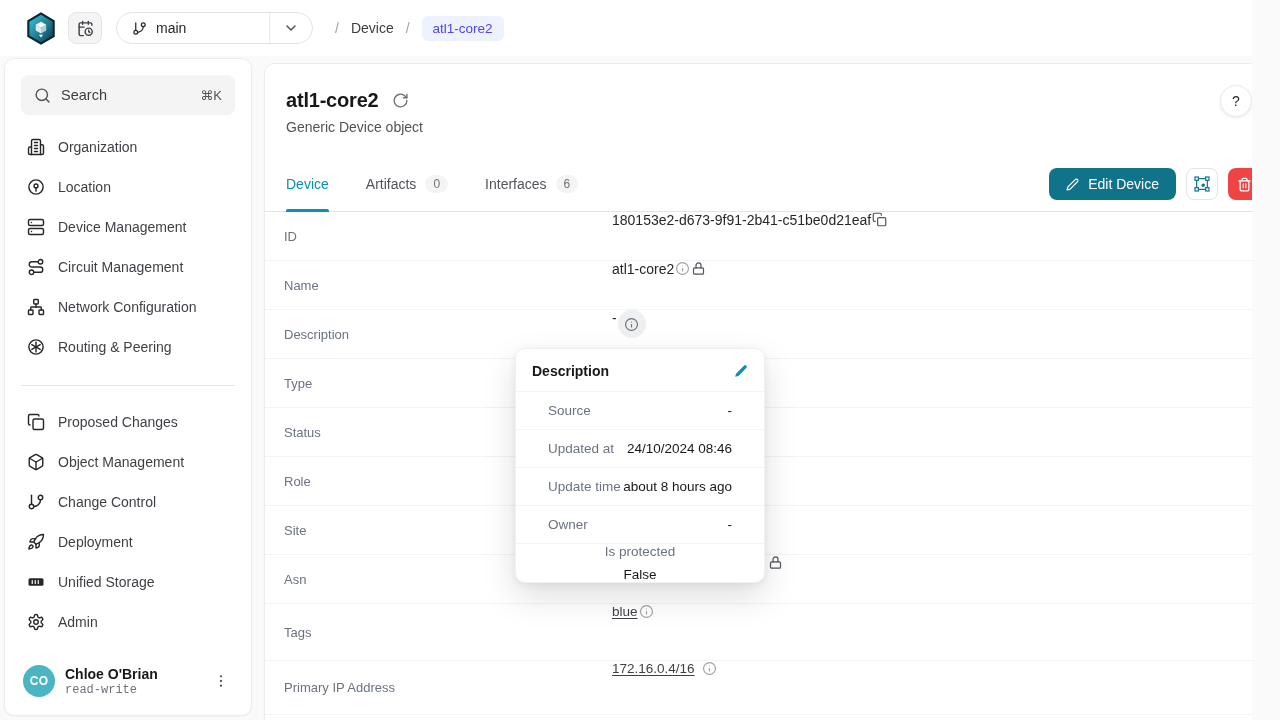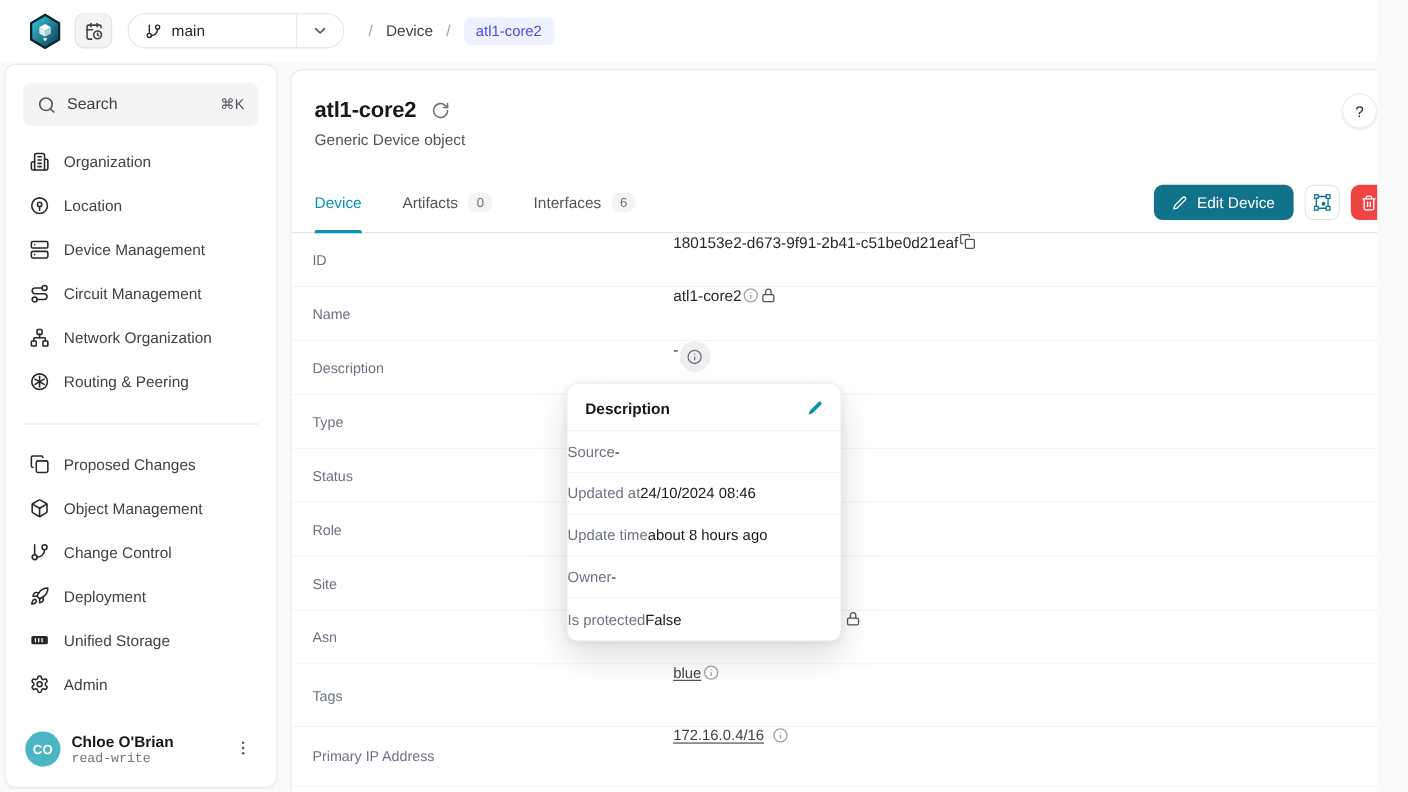--- a/index.html
+++ b/index.html
@@ -64,22 +64,22 @@
   .icon-meta { color:#52525b; display:flex; }
   .info-circled { width:28px; height:28px; border-radius:50%; background:#edeff1; display:flex; align-items:center; justify-content:center; color:#71717a; cursor:pointer; }
   .asn-lock { position:absolute; left:156px; }
   .gap-wide { margin-left:6px; }
 
   
   .popover { position:absolute; left:250px; top:284px; width:250px; background:#fff; border:1px solid #f0f0f1; border-radius:10px; box-shadow:0 14px 34px rgba(0,0,0,.13), 0 2px 8px rgba(0,0,0,.06); z-index:10; }
   .pop-header { display:flex; align-items:center; justify-content:space-between; padding:14px 16px 12px; border-bottom:1px solid #f4f4f5; }
   .pop-title { font-size:14px; font-weight:700; color:#18181b; }
   .pop-edit { color:#0891b2; cursor:pointer; display:flex; }
-  .pop-row { display:flex; align-items:center; height:38px; padding:0 0; border-bottom:1px solid #f4f4f5; font-size:13.5px; }
-  .pop-row:last-child { border-bottom:none; }
+  .pop-row { display:flex; align-items:center; justify-content:space-between; height:38px; padding:0 32px; border-bottom:1px solid #f4f4f5; font-size:13.5px; }
+  .pop-row:last-child { border-bottom:none;flex-direction:column; }
   .pop-label { color:#6b7280; }
   .pop-value { color:#18181b; }
 </style>
 </head>
 <body>
 
 <div class="screen">
 
   <header class="topbar">
     <span style="display:flex;">
@@ -200,21 +200,21 @@
     <div class="nav-item">
       <span style="display:flex;">
           <svg width="18" height="18" viewBox="0 0 24 24" fill="none" stroke="currentColor" stroke-width="1.9" stroke-linecap="round" stroke-linejoin="round">
             <rect x="16" y="16" width="6" height="6" rx="1"></rect>
             <rect x="2" y="16" width="6" height="6" rx="1"></rect>
             <rect x="9" y="2" width="6" height="6" rx="1"></rect>
             <path d="M5 16v-3a1 1 0 0 1 1-1h12a1 1 0 0 1 1 1v3"></path>
             <path d="M12 12V8"></path>
           </svg>
         </span>
-      <span>Network Organization</span>
+      <span>Network Configuration</span>
     </div>
     <div class="nav-item">
       <span style="display:flex;">
           <svg width="18" height="18" viewBox="0 0 24 24" fill="none" stroke="currentColor" stroke-width="1.9" stroke-linecap="round">
             <circle cx="12" cy="12" r="9.5"></circle>
             <path d="M12 5.5v13"></path>
             <path d="m6.4 8.8 11.2 6.4"></path>
             <path d="m17.6 8.8-11.2 6.4"></path>
           </svg>
         </span>

